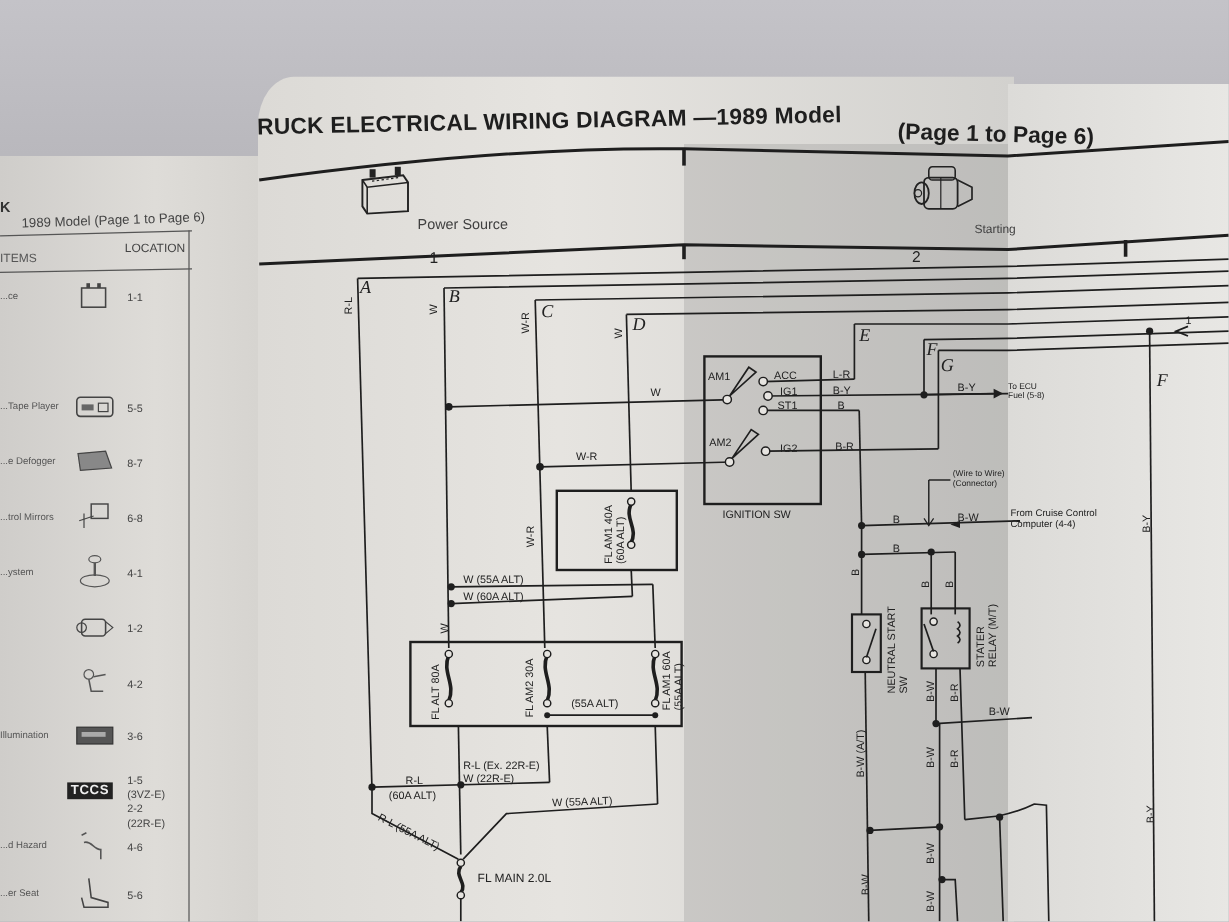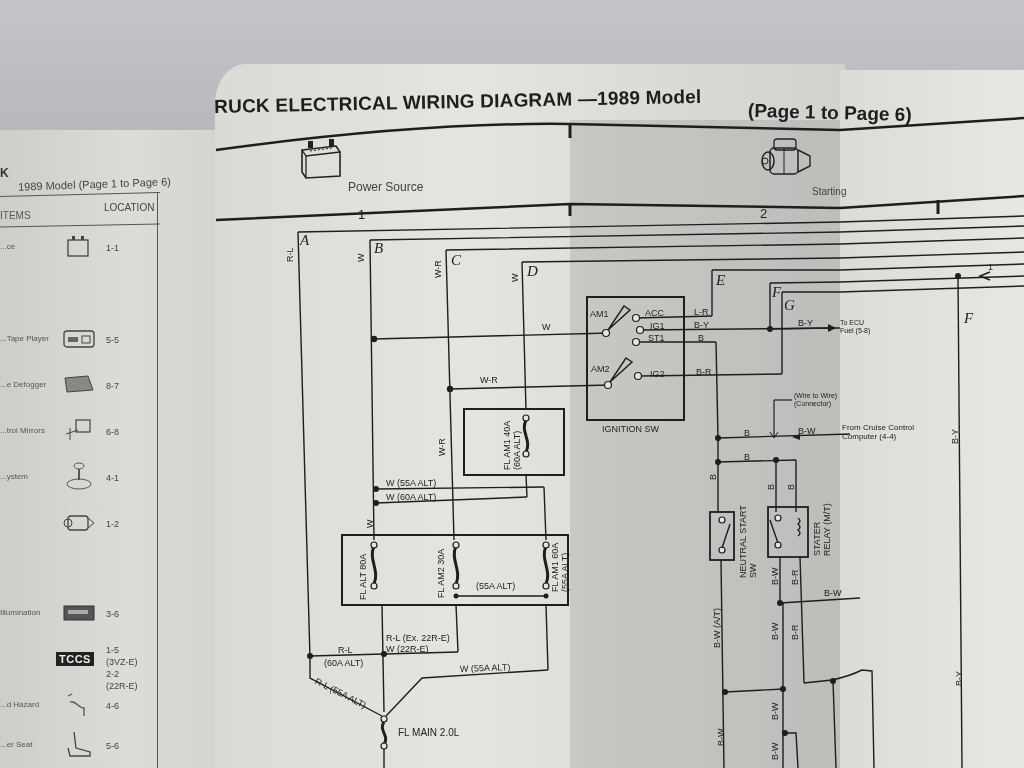--- a/index.html
+++ b/index.html
@@ -90,20 +90,28 @@
     <span class="loc">4-1</span>
   </div>
   <div class="lp-row" style="top:384px;">
     <span class="name"></span>
     <svg class="icon" viewBox="0 0 34 28">
         <rect x="6" y="8" width="20" height="14" rx="3" fill="none" stroke="#444" stroke-width="1.3"></rect>
         <circle cx="6" cy="15" r="4" fill="none" stroke="#444"></circle>
         <path d="M26 10 L32 15 L26 20" fill="none" stroke="#444"></path>
       </svg>
     <span class="loc">1-2</span>
+  </div>
+  <div class="lp-row" style="top:430px;">
+    <span class="name"></span>
+    <svg class="icon" viewBox="0 0 34 28">
+        <circle cx="12" cy="8" r="4" fill="none" stroke="#555"></circle>
+        <path d="M16 10 L26 8 M12 12 L14 22 L24 22" fill="none" stroke="#555" stroke-width="1.3"></path>
+      </svg>
+    <span class="loc">4-2</span>
   </div>
   <div class="lp-row" style="top:474px;">
     <span class="name">Illumination</span>
     <svg class="icon" viewBox="0 0 34 28">
         <rect x="2" y="8" width="30" height="14" fill="#555" stroke="#333"></rect>
         <rect x="6" y="12" width="20" height="4" fill="#aaa"></rect>
       </svg>
     <span class="loc">3-6</span>
   </div>
   <div class="lp-row" style="top:524px;">

